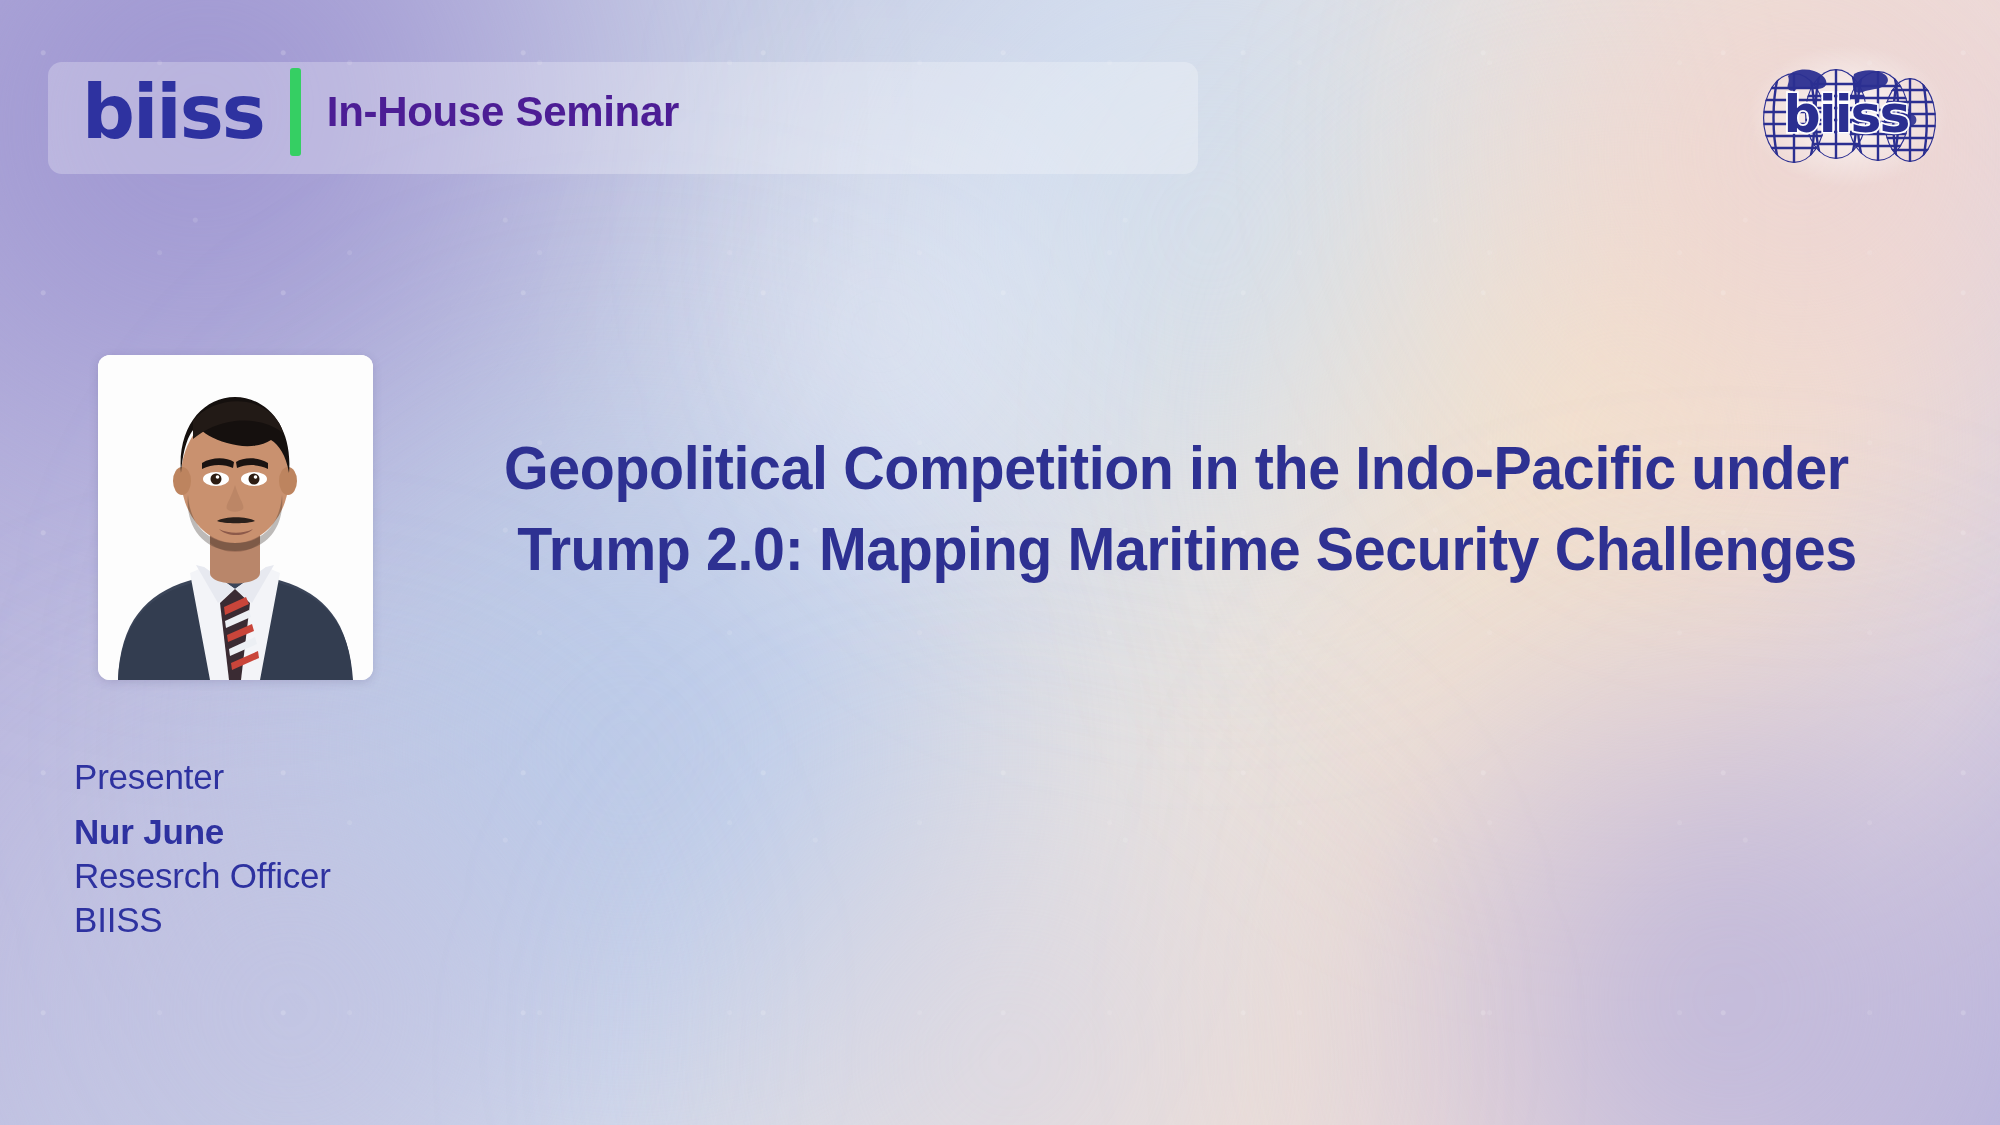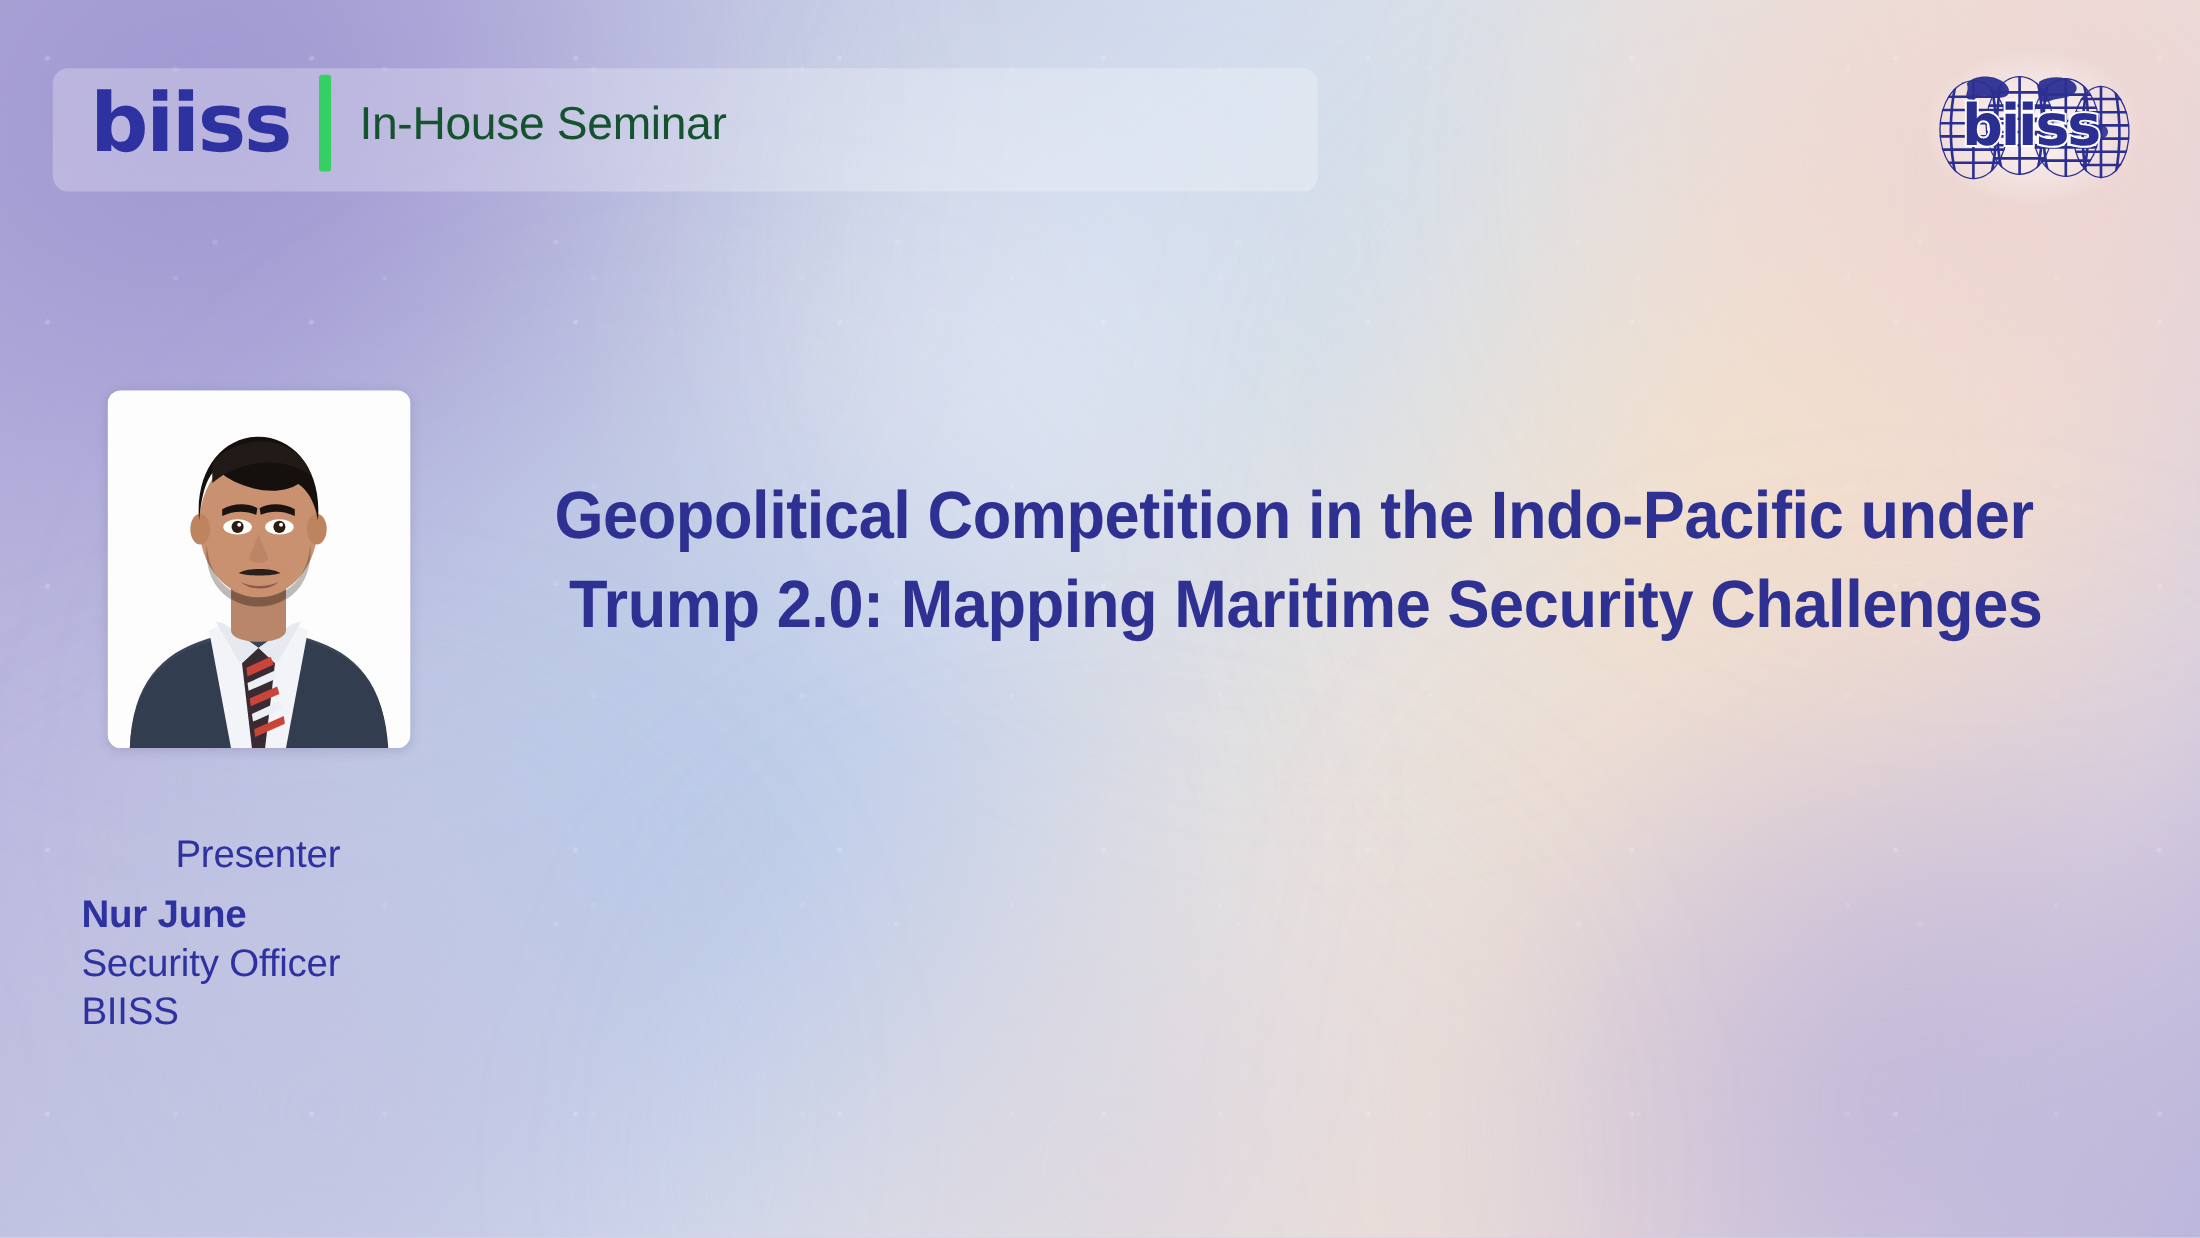--- a/index.html
+++ b/index.html
@@ -64,21 +64,21 @@
     position:absolute; left:82px; top:68px;
     display:flex; align-items:center; gap:26px;
   }
   .brand-mark {
     font-size:74px; font-weight:bold; letter-spacing:-2px;
     color:#2e32a0; line-height:1; font-family:"DejaVu Sans", sans-serif;
   }
   .divider-bar { width:11px; height:88px; background:#35cf63; border-radius:3px; }
   .header-text { display:flex; flex-direction:column; justify-content:center; }
   .seminar-label {
-    font-size:42px; font-weight:normal; color:#14532d; line-height:1.12;
+    font-size:42px; font-weight:bold; color:#4c1d95; line-height:1.12;
     letter-spacing:-.3px;
     text-align:right;
   }
   .seminar-date {
     font-size:38px; font-weight:400; color:#3a3ea8; line-height:1.18;
     letter-spacing:-.2px;
   }
 
   
   .logo-wrap { position:absolute; right:62px; top:56px; width:180px; height:120px; }
@@ -107,21 +107,20 @@
     transform:scaleX(.94); transform-origin:left center;
     white-space:nowrap;
   }
   .title-line.l2 { text-align:left; padding-left:14px; }
 
   
   .presenter-block { position:absolute; left:74px; top:755px; }
   .presenter-role-label {
     font-size:35px; font-weight:400; color:#2e32a0; line-height:1.26;
     letter-spacing:-.2px;
-    text-align:right;
   }
   .presenter-name {
     font-size:35px; font-weight:bold; color:#2e32a0; line-height:1.26;
     letter-spacing:-.2px; margin-top:11px;
   }
   .presenter-title, .presenter-org {
     font-size:35px; font-weight:400; color:#2e32a0; line-height:1.26;
     letter-spacing:-.2px;
   }
 </style>
@@ -253,15 +252,15 @@
 </div>
 
 <div class="title-block">
   <div class="title-line l1">Geopolitical Competition in the Indo-Pacific under</div>
   <div class="title-line l2">Trump 2.0: Mapping Maritime Security Challenges</div>
 </div>
 
 <div class="presenter-block">
   <div class="presenter-role-label">Presenter</div>
   <div class="presenter-name">Nur June</div>
-  <div class="presenter-title">Security Officer</div>
+  <div class="presenter-title">Resesrch Officer</div>
   <div class="presenter-org">BIISS</div>
 </div>
 
 </body></html>

